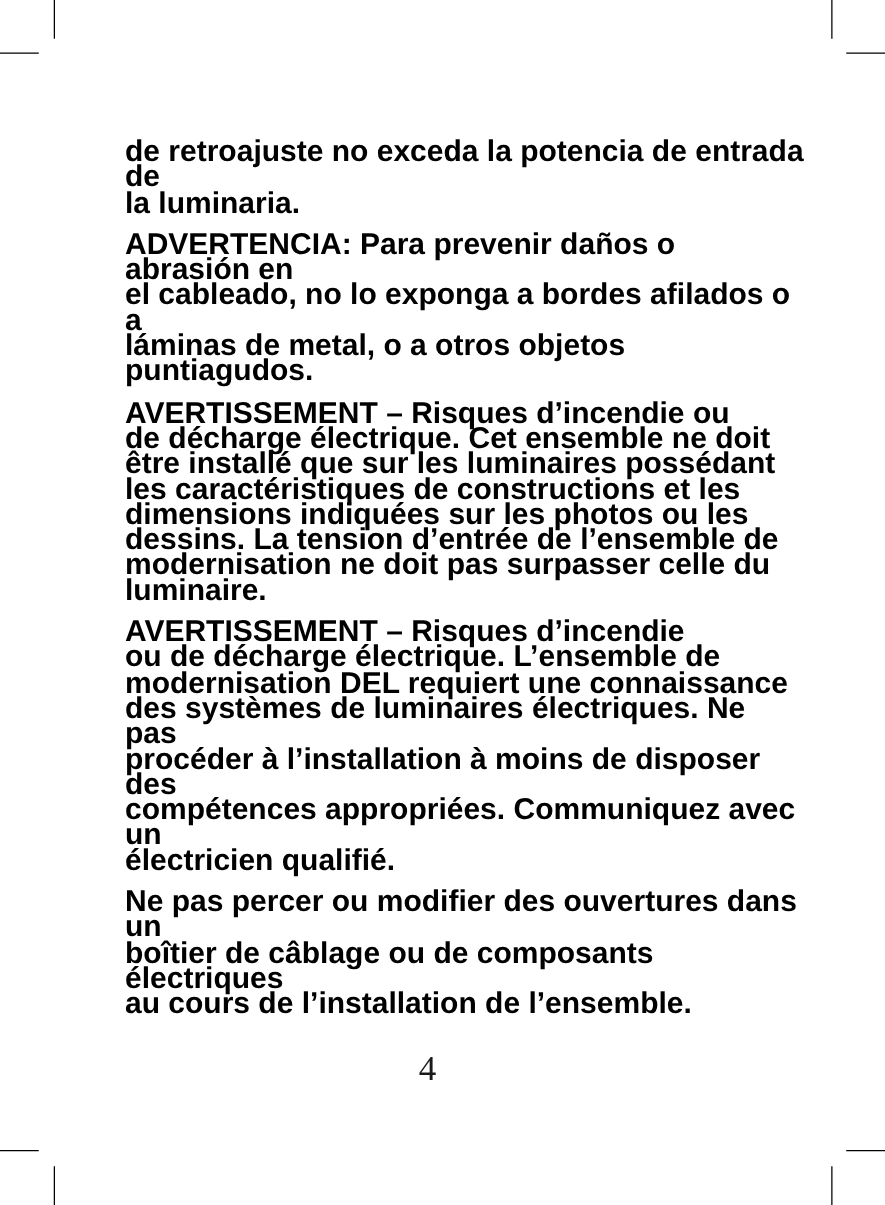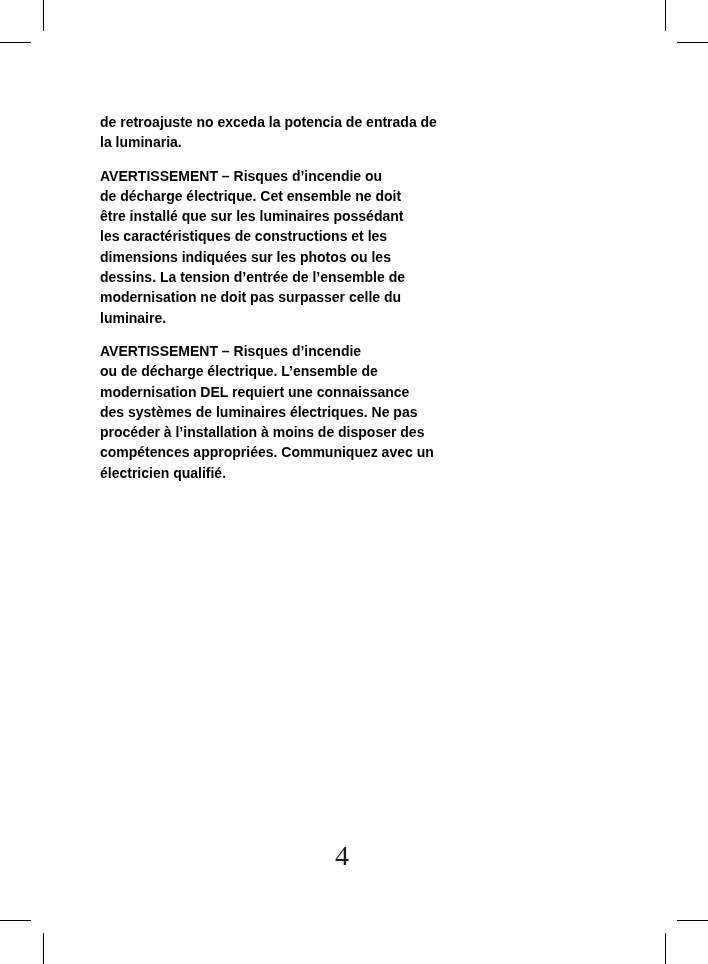--- a/index.html
+++ b/index.html
@@ -20,21 +20,21 @@
   }
   .crop-mark.v { width: 1px; }
   .crop-mark.h { height: 1px; }
   .text-block {
     position: absolute;
     left: 100px;
     top: 112px;
     width: 544px;
     font-family: "Liberation Sans", sans-serif;
     font-weight: bold;
-    font-size: 14px;
+    font-size: 24px;
     line-height: 20.3px;
     color: #000000;
     letter-spacing: 0;
   }
   .text-block p {
     margin: 0 0 13px 0;
     white-space: pre-line;
   }
   .folio {
     position: absolute;
@@ -59,32 +59,38 @@
   <div class="crop-mark v" style="left:665px; top:0;     height:31px;"></div>
   <div class="crop-mark h" style="left:677px; top:42px;  width:31px;"></div>
   <div class="crop-mark h" style="left:0;     top:920px; width:31px;"></div>
   <div class="crop-mark v" style="left:43px;  top:933px; height:31px;"></div>
   <div class="crop-mark h" style="left:677px; top:920px; width:31px;"></div>
   <div class="crop-mark v" style="left:665px; top:933px; height:31px;"></div>
 
   <div class="text-block">
     <p>de retroajuste no exceda la potencia de entrada de
 la luminaria.</p>
+    <p>ADVERTENCIA: Para prevenir daños o abrasión en
+el cableado, no lo exponga a bordes afilados o a
+láminas de metal, o a otros objetos puntiagudos.</p>
     <p>AVERTISSEMENT – Risques d’incendie ou
 de décharge électrique. Cet ensemble ne doit
 être installé que sur les luminaires possédant
 les caractéristiques de constructions et les
 dimensions indiquées sur les photos ou les
 dessins. La tension d’entrée de l’ensemble de
 modernisation ne doit pas surpasser celle du
 luminaire.</p>
     <p>AVERTISSEMENT – Risques d’incendie
 ou de décharge électrique. L’ensemble de
 modernisation DEL requiert une connaissance
 des systèmes de luminaires électriques. Ne pas
 procéder à l’installation à moins de disposer des
 compétences appropriées. Communiquez avec un
 électricien qualifié.</p>
+    <p>Ne pas percer ou modifier des ouvertures dans un
+boîtier de câblage ou de composants électriques
+au cours de l’installation de l’ensemble.</p>
   </div>
 
   <div class="folio">4</div>
 
 </div>
 
 </body></html>

